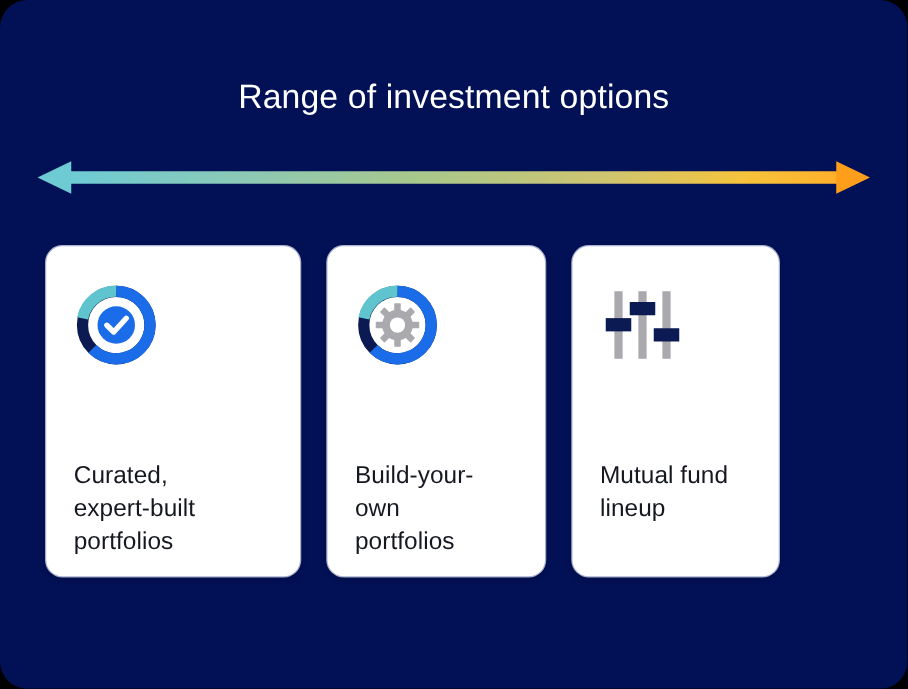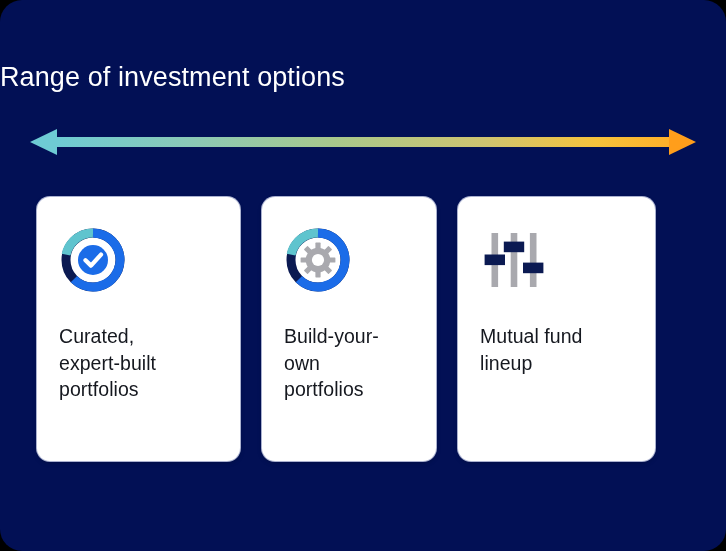--- a/index.html
+++ b/index.html
@@ -22,21 +22,21 @@
     border-radius: 22px;
     overflow: hidden;
   }
 
   
   #title {
     position: absolute;
     left: 0;
     top: 60px;
     width: 726px;
-    text-align: left;
+    text-align: center;
     color: #ffffff;
     font-size: 27px;
     font-weight: 400;
     letter-spacing: 0.1px;
     line-height: 34px;
   }
 
   
   #spectrum {
     position: absolute;
@@ -64,37 +64,38 @@
     border-radius: 13px;
     box-shadow: 0 0 0 1px rgba(200,206,230,0.85), 0 2px 5px rgba(0,0,0,0.18);
     position: relative;
     box-sizing: border-box;
     padding: 30px 22px 20px 22px;
     display: flex;
     flex-direction: column;
   }
   .card.size-a { width: 203px; }
   .card.size-b { width: 174px; }
-  .card.size-c { width: 197px; }
+  .card.size-c { width: 165px; }
 
   .card-icon {
     width: 66px;
     height: 66px;
     margin-left: 1px;
     margin-bottom: 30px;
     flex: none;
   }
   .card.size-c .card-icon { margin-bottom: 30px; }
 
   .card-label {
     color: #15181f;
     font-size: 19.5px;
     line-height: 26.5px;
     font-weight: 400;
     letter-spacing: 0.05px;
+    margin-top: 44px;
   }
 </style>
 </head>
 <body>
 
 <div id="stage">
 
   <div id="title">Range of investment options</div>
 
   <svg id="spectrum" viewBox="0 0 666 32">

